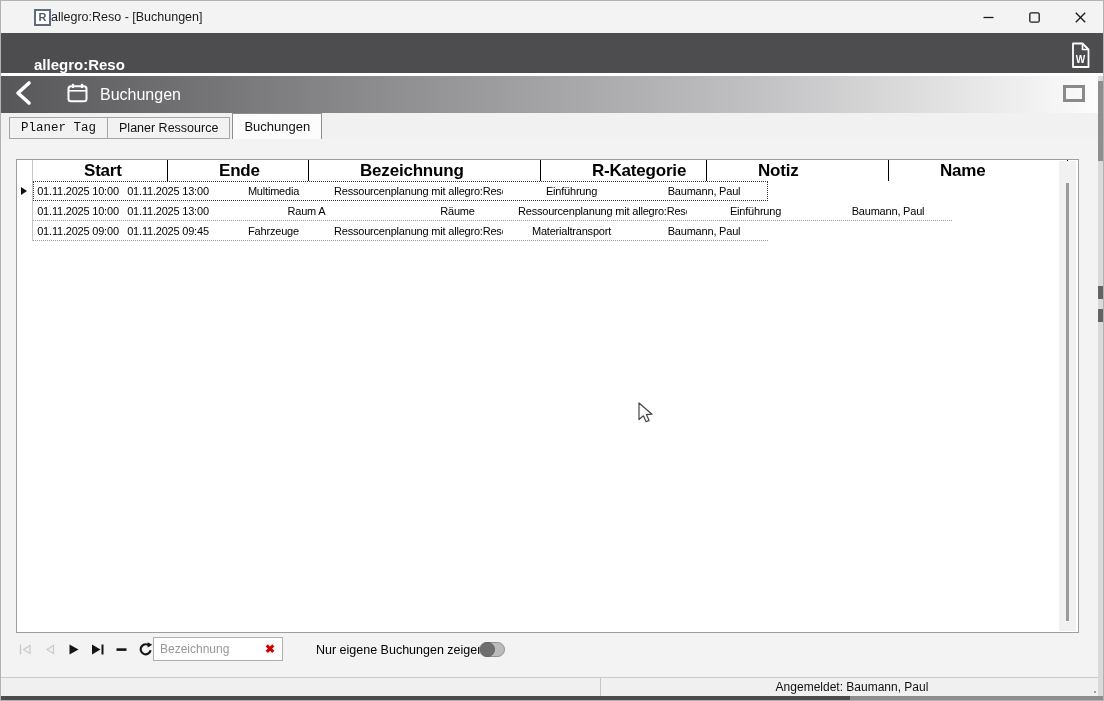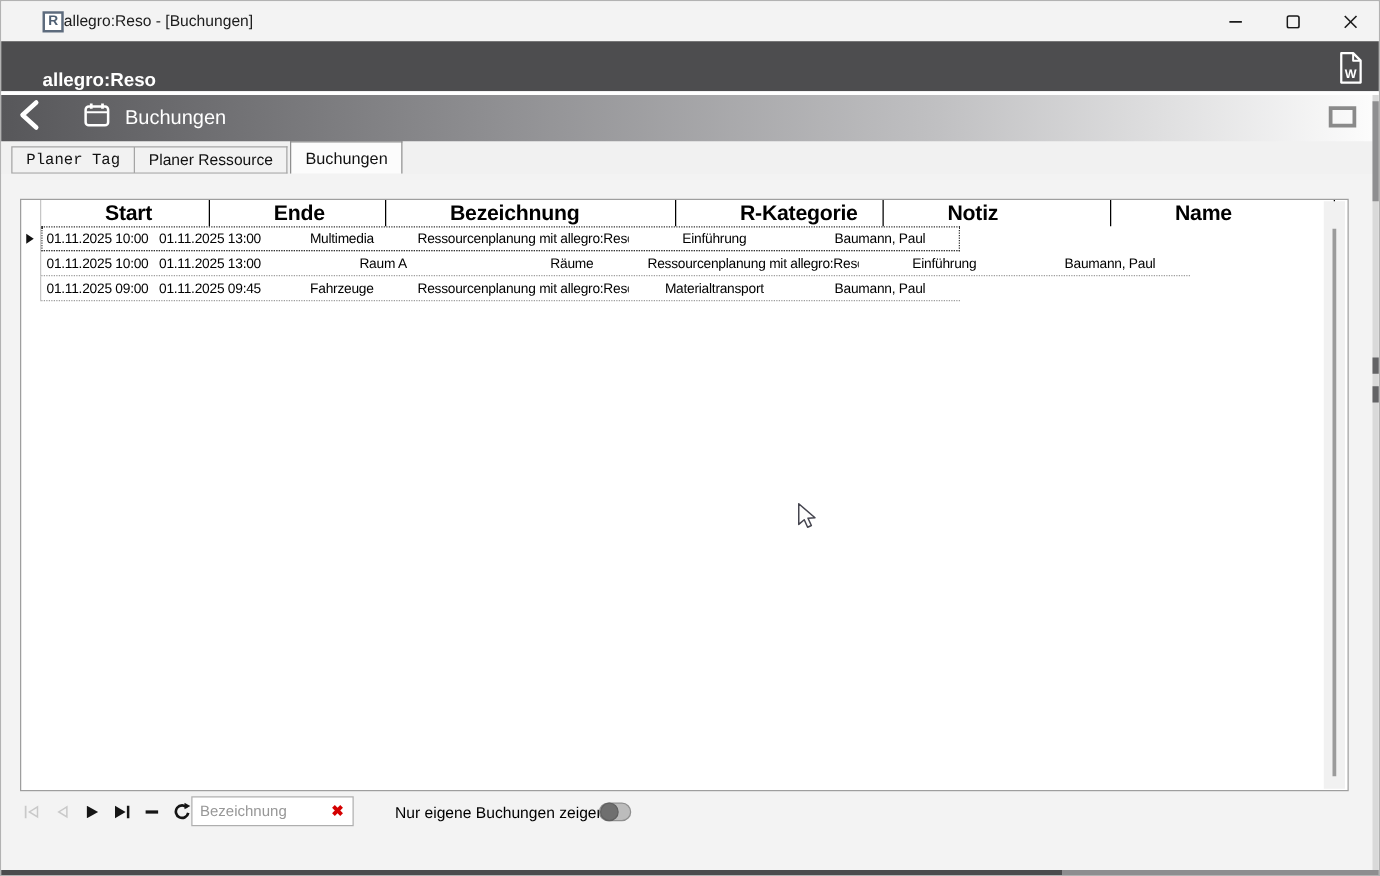--- a/index.html
+++ b/index.html
@@ -254,20 +254,29 @@
       <input type="text" placeholder="Bezeichnung" style="">
       <span class="clear-x">✖</span>
     </div>
 
     <div class="toggle-label">Nur eigene Buchungen zeigen</div>
     <div class="toggle">
       <div class="toggle-knob"></div>
     </div>
   </div>
 
+  <div class="statusbar">
+    <div class="sb-left"></div>
+    <div class="sb-right">Angemeldet: Baumann, Paul</div>
+    <div class="grip">
+      <i style="right:0;bottom:0;"></i>
+        <i style="right:4px;bottom:0;"></i>
+        <i style="right:0;bottom:4px;"></i>
+    </div>
+  </div>
   <div class="bottom-strip"></div>
 
   <div class="right-edge"></div>
   <div class="right-edge-top"></div>
   <div class="right-mark" style="top:285px;"></div>
   <div class="right-mark" style="top:308px;"></div>
 
 </div>
 
 <svg class="cursor" width="20" height="22" viewBox="0 0 20 22">

